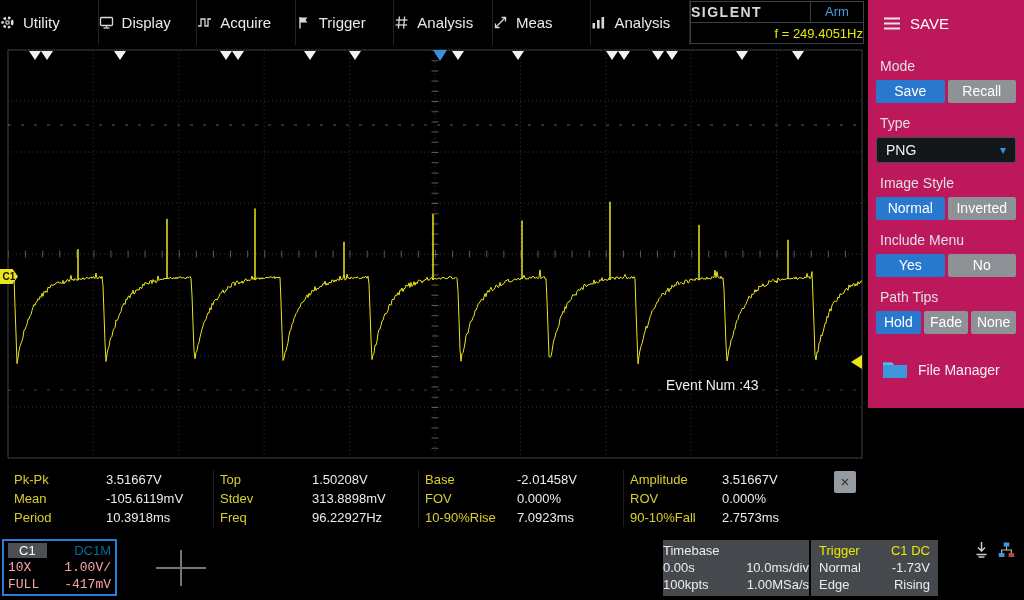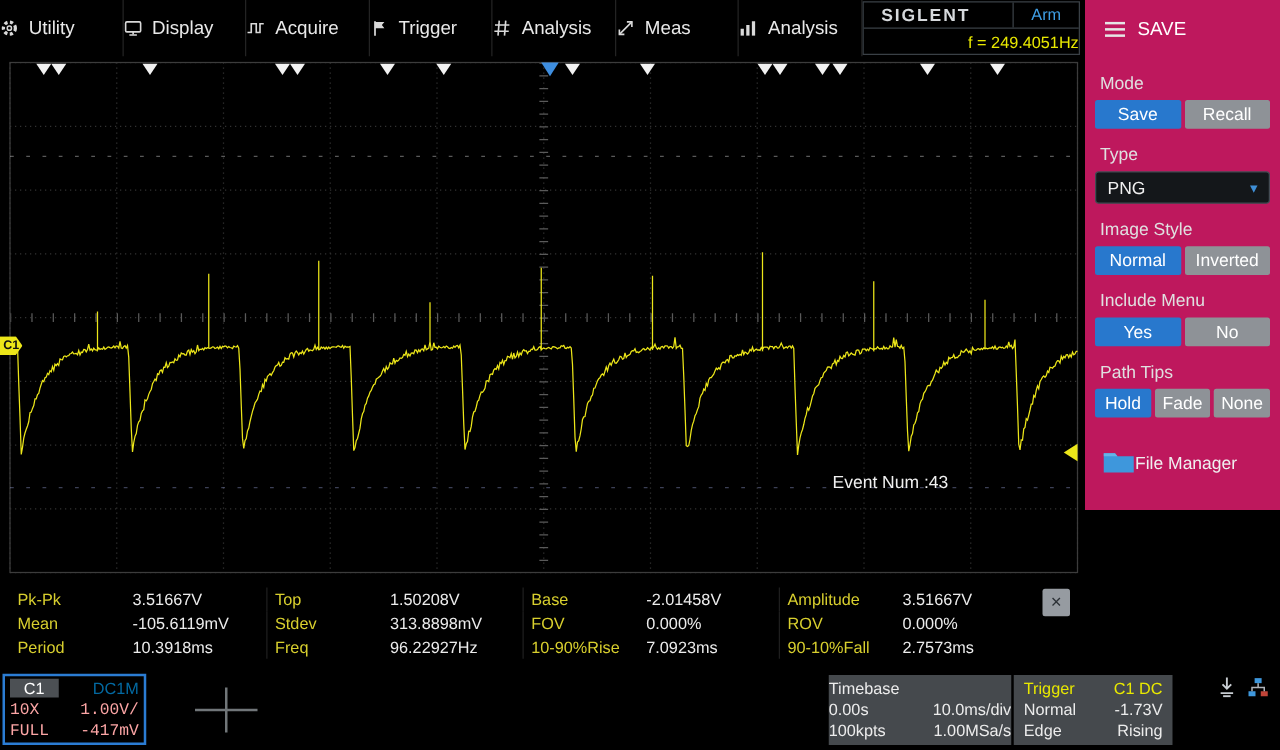--- a/index.html
+++ b/index.html
@@ -16,38 +16,38 @@
   .menubar{position:absolute;left:0;top:0;width:690px;height:45px;display:flex;background:#000;}
   .menu-item{flex:1;display:flex;align-items:center;gap:8px;padding-left:0;color:#e9e9e9;
              font-size:15px;border-right:1px solid #232323;cursor:default;}
   .mi{flex:none;}
 
   
   .brandbox{position:absolute;left:690px;top:1px;width:174px;height:43px;border:1px solid #3a4046;
             box-sizing:border-box;background:#000;}
   .brand-top{display:flex;height:20px;border-bottom:1px solid #3a4046;}
   .brand-name{flex:1;color:#d6d9dc;font-weight:bold;font-size:14px;letter-spacing:1.5px;
-              padding-left:14px;line-height:20px;}
+              line-height:20px;}
   .brand-arm{width:52px;border-left:1px solid #3a4046;color:#3f9fe6;font-size:13px;
              text-align:center;line-height:20px;}
   .brand-freq{color:#e8e800;font-size:13px;text-align:right;line-height:21px;}
 
   
   .sidebar{position:absolute;left:868px;top:0;width:156px;height:408px;background:#be185d;box-sizing:border-box;}
   .sb-header{display:flex;align-items:center;gap:10px;height:46px;padding-left:16px;color:#fff;font-size:15px;}
   .sb-label{margin:12px 0 6px 12px;color:#e0e0e0;font-size:14px;}
   .sb-row{display:flex;gap:3px;margin:0 8px;}
   .sb-btn{flex:1;height:23px;line-height:23px;text-align:center;background:#8e9297;color:#fff;
           font-size:14px;border-radius:2px;cursor:pointer;}
   .sb-btn.sel{background:#2878cd;}
   .sb-select{margin:0 8px;height:24px;background:#14171a;border:1px solid #434b53;border-radius:3px;
              display:flex;align-items:center;justify-content:space-between;padding:0 9px;color:#f0f0f0;
              font-size:14px;cursor:pointer;}
   .chev{color:#3f8fd6;font-size:12px;}
-  .sb-file{display:flex;align-items:center;margin:26px 0 0 14px;color:#f0f0f0;font-size:14px;cursor:pointer;}
+  .sb-file{display:flex;align-items:center;gap:10px;margin:26px 0 0 14px;color:#f0f0f0;font-size:14px;cursor:pointer;}
 
   
   .chan-marker{position:absolute;left:0;top:269px;width:18px;height:15px;background:#ece619;color:#111;
                font-size:10px;font-weight:bold;text-align:center;line-height:15px;
                clip-path:polygon(0 0,70% 0,100% 50%,70% 100%,0 100%);}
   .trig-level{position:absolute;left:851px;top:355px;width:0;height:0;border-top:7px solid transparent;
               border-bottom:7px solid transparent;border-right:11px solid #ece619;}
   .event-num{position:absolute;left:666px;top:377px;color:#f0f0f0;font-size:14px;}
 
   

